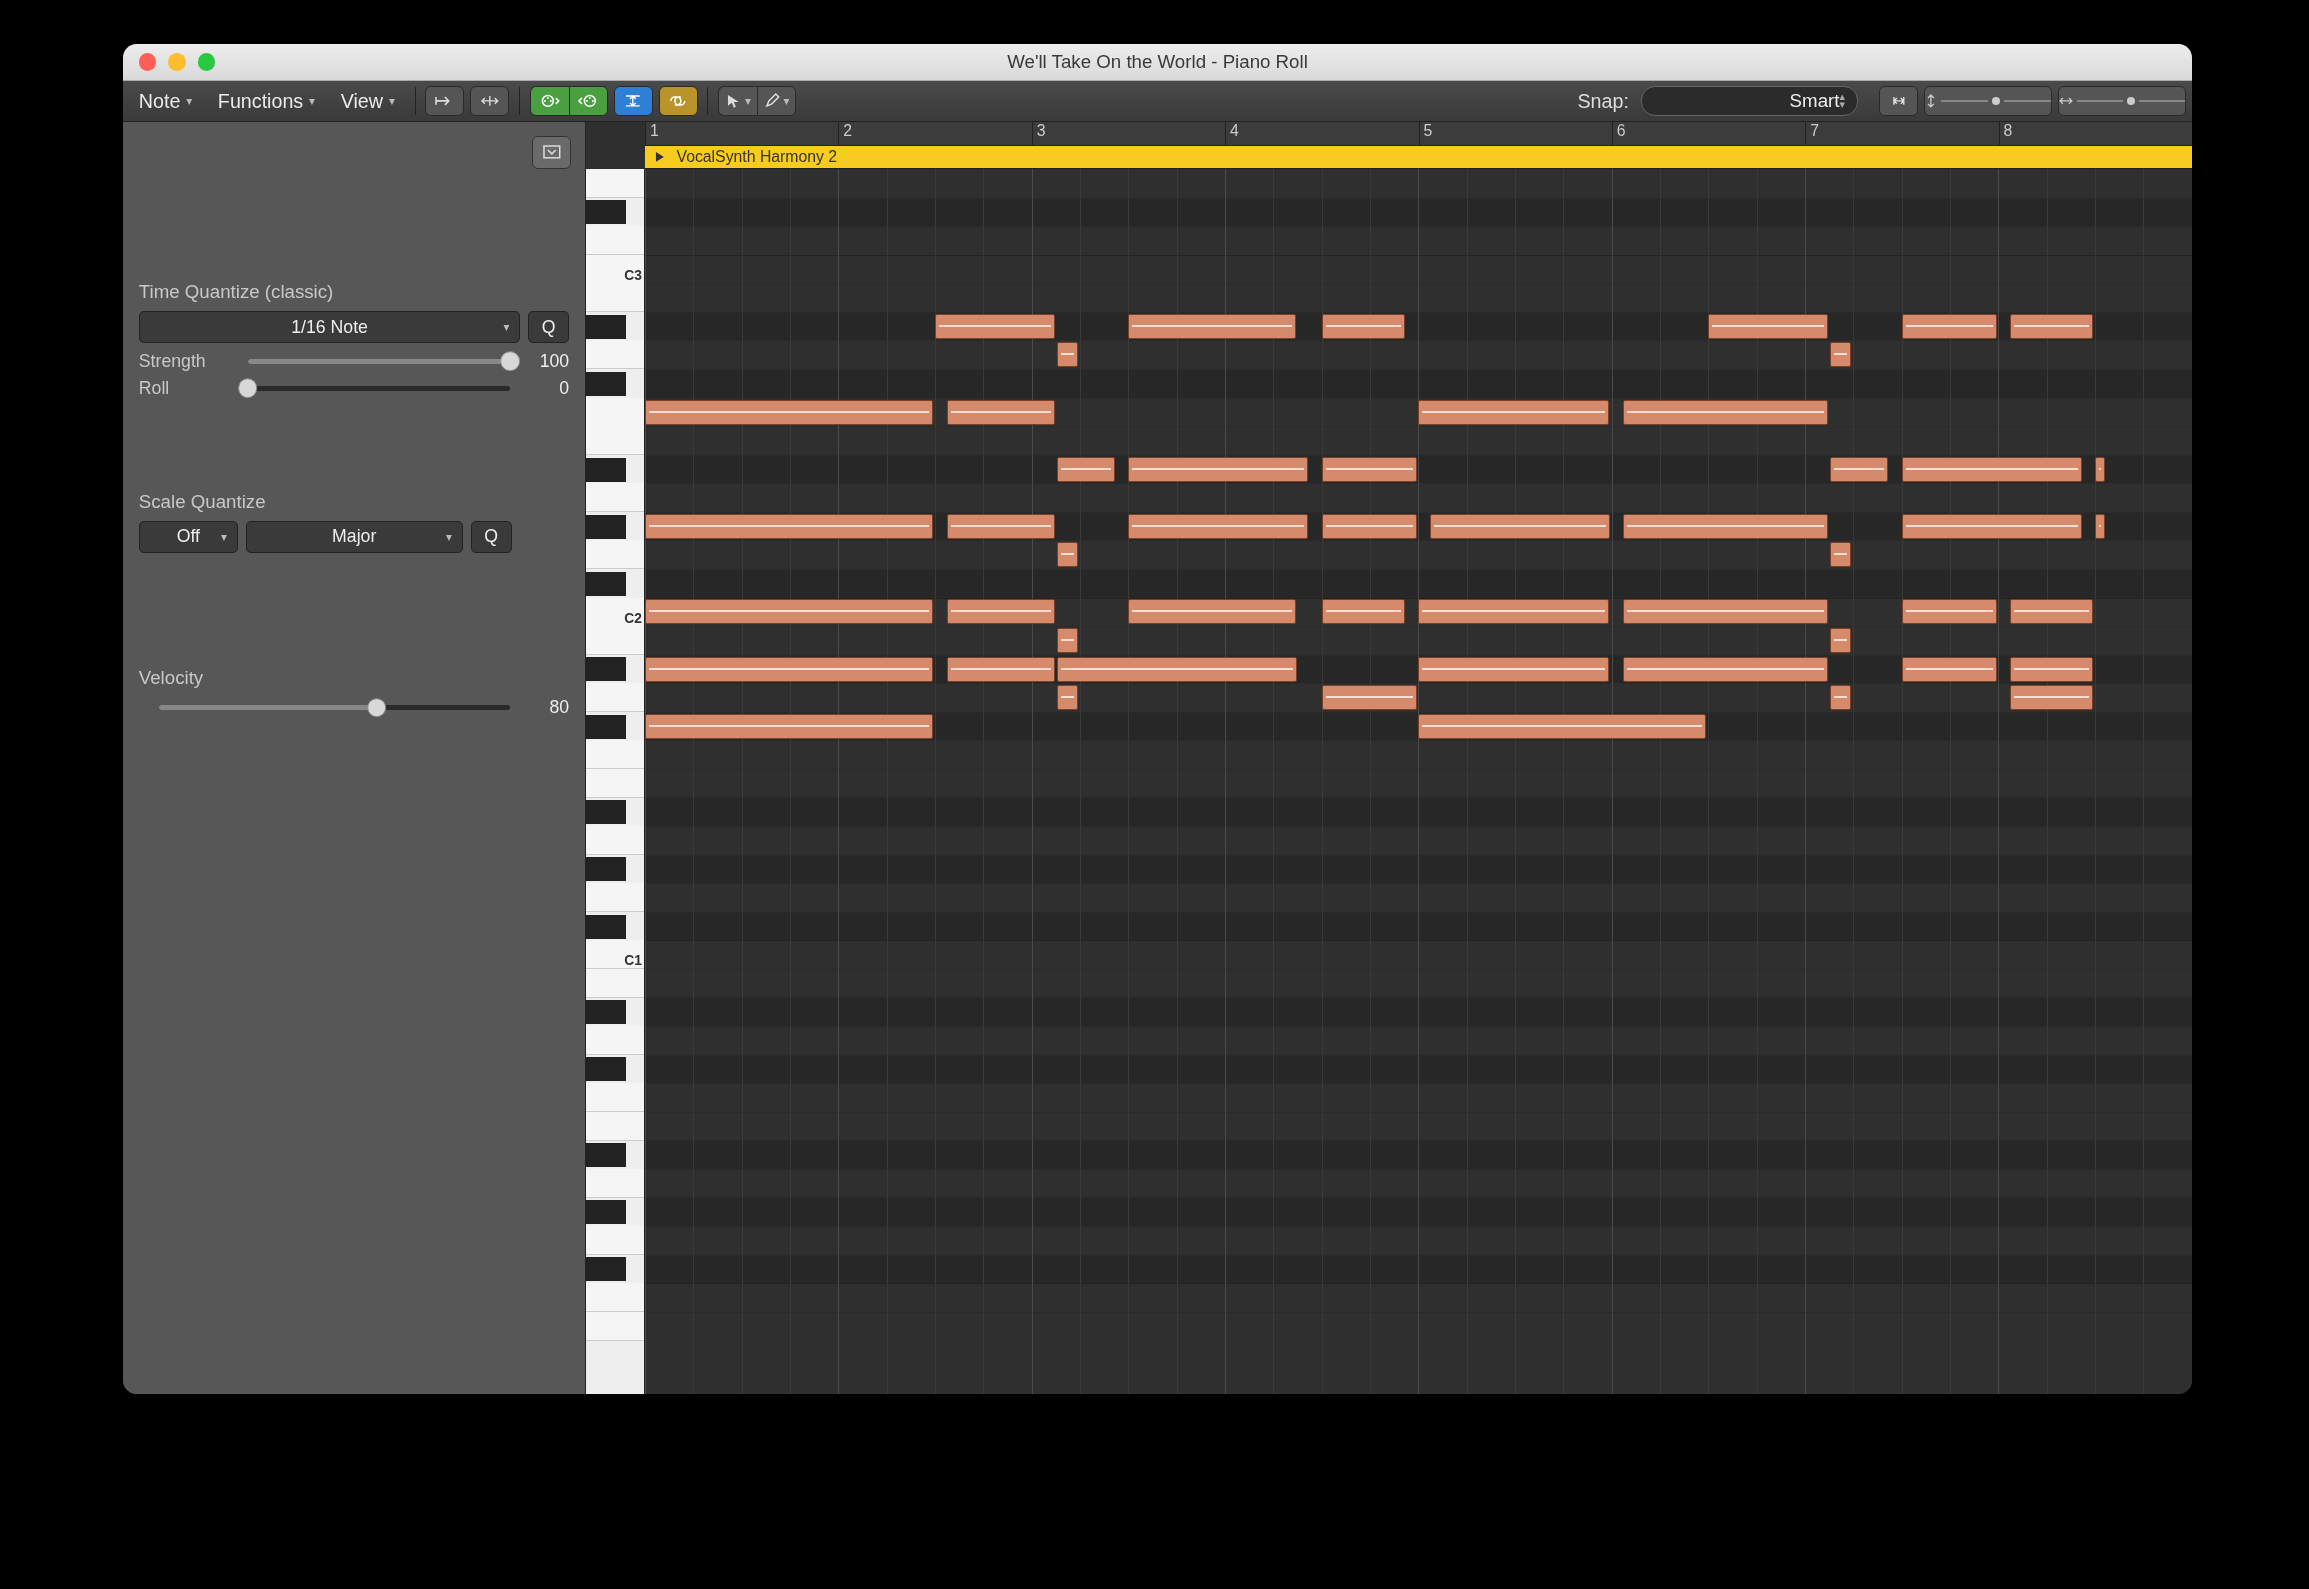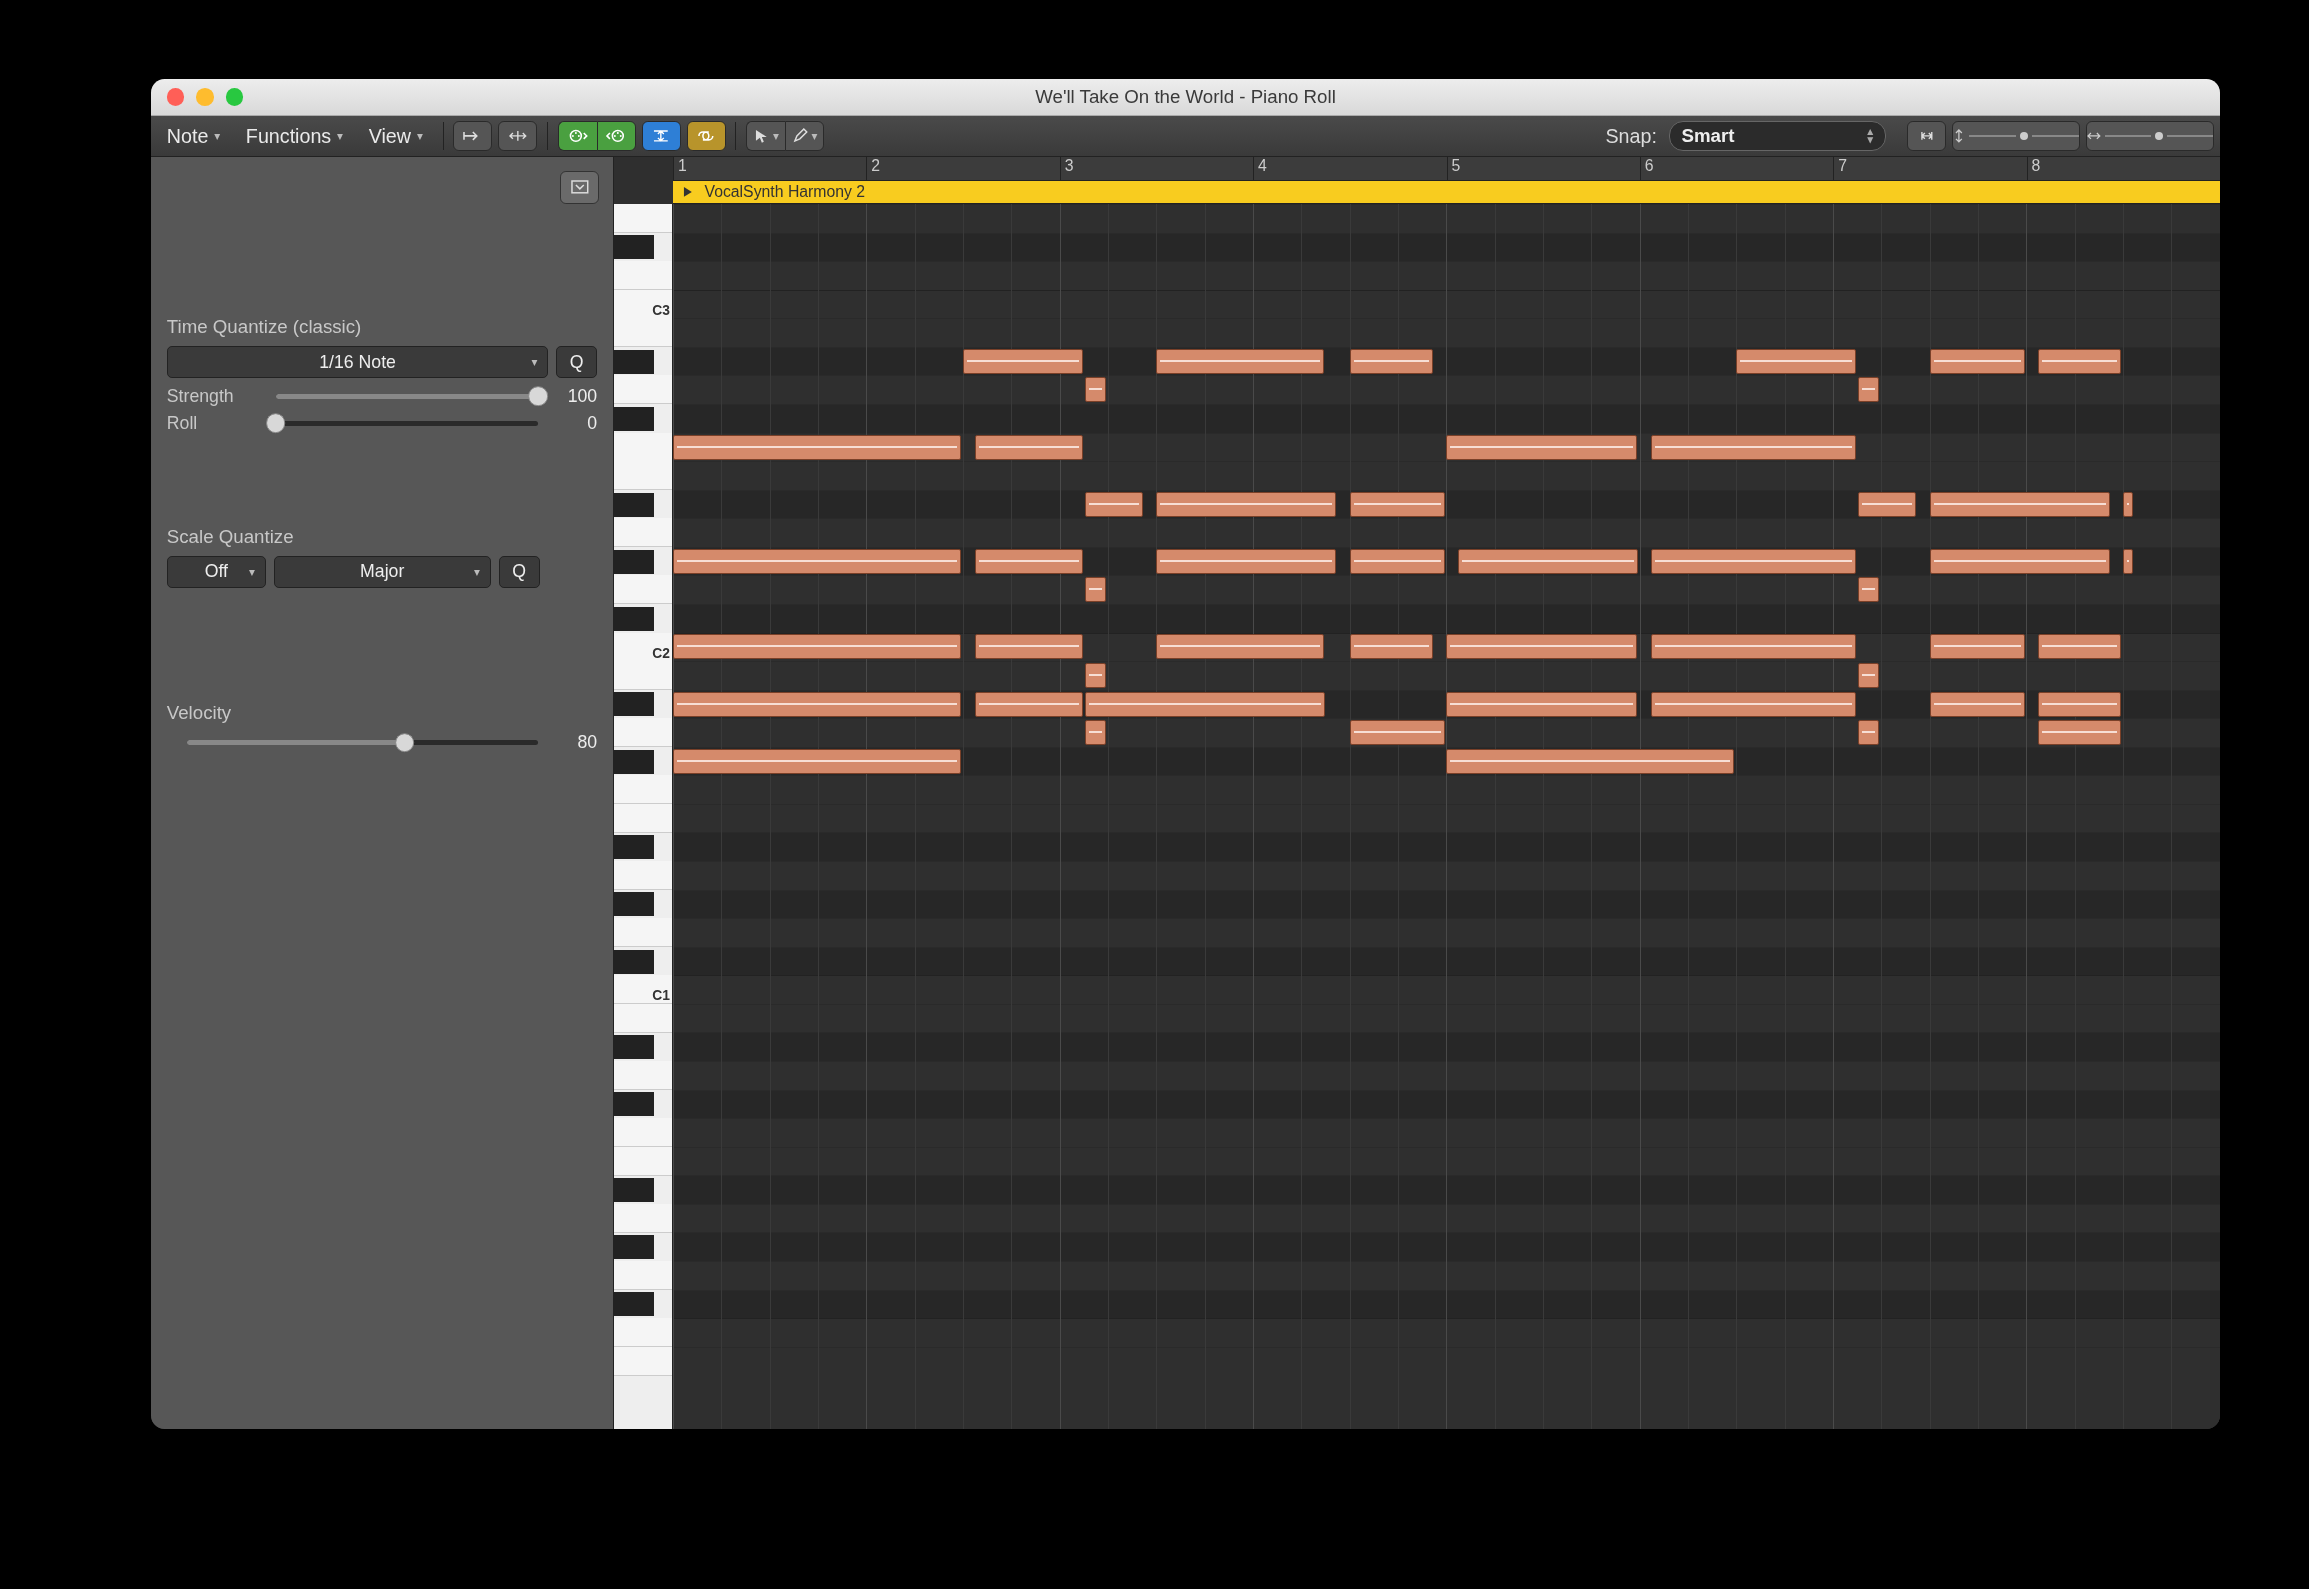--- a/index.html
+++ b/index.html
@@ -1,21 +1,21 @@
 <!DOCTYPE html>
 <html><head>
 <meta charset="utf-8">
 <style>
   * { box-sizing: border-box; margin: 0; padding: 0; font-family: -apple-system, "Helvetica Neue", Arial, sans-serif; }
   body { background: #000; width: 2309px; height: 1590px; position: relative; }
   .win {
-    position: absolute; left: 123px; top: 79px; width: 2069px; height: 1350px;
+    position: absolute; left: 123px; top: 44px; width: 2069px; height: 1350px;
     background: #3e3e3e; border-radius: 13.8px; overflow: hidden;
     box-shadow: 0 19.7px 59px rgba(0,0,0,.6);
-    display: flex; flex-direction: column; margin-left: 28px;
+    display: flex; flex-direction: column;
   }
   
   .titlebar { height: 37px; background: linear-gradient(#ededed,#d9d9d9); display: flex; align-items: center; position: relative; border-bottom: 1px solid #aaa; }
   .traffic { display: flex; gap: 11.8px; margin-left: 15.8px; }
   .tl { width: 17.7px; height: 17.7px; border-radius: 50%; }
   .tl.red { background: #ff5f57; }
   .tl.yel { background: #febc2e; }
   .tl.grn { background: #28c840; }
   .title { position: absolute; left: 0; right: 0; text-align: center; font-size: 18.7px; color: #3a3a3a; pointer-events: none; }
   
@@ -27,21 +27,21 @@
   .iconbtn svg { display: block; }
   .btngrp { display: flex; }
   .btngrp .iconbtn { border-radius: 0; border-right: none; }
   .btngrp .iconbtn:first-child { border-radius: 5.9px 0 0 5.9px; }
   .btngrp .iconbtn:last-child { border-radius: 0 5.9px 5.9px 0; border-right: 1px solid #2a2a2a; }
   .green { background: #4aa040; }
   .blue  { background: #2e7fd6; }
   .gold  { background: #b8942b; }
   .spacer { flex: 1; }
   .snaplabel { color: #ddd; font-size: 19.7px; margin-right: 5.9px; }
-  .snapbox { width: 217px; height: 29.6px; background: #2b2b2b; border: 1px solid #666; border-radius: 14px; color: #eee; font-size: 18.7px; padding: 2px 11.8px; display: flex; align-items: center; justify-content: space-between; font-weight: bold; }
+  .snapbox { width: 217px; height: 29.6px; background: #2b2b2b; border: 1px solid #666; border-radius: 14px; color: #eee; font-size: 18.7px; padding: 2px 11.8px; display: flex; align-items: center; justify-content: flex-end; }
   .updn { font-size: 10.8px; color: #aaa; line-height: 7.9px; text-align: center; }
   .zoombox { width: 128px; height: 29.6px; background: #555; border: 1px solid #2a2a2a; border-radius: 5.9px; display:flex; align-items:center; justify-content:center; gap:3.9px; }
   .zoombox .dot { width:7.9px; height:7.9px; background:#ccc; border-radius:50%; }
   .zoombox .line { flex:1; height:2px; background:#888; }
   
   .body { flex: 1; display: flex; min-height: 0; }
   .inspector { width: 463px; background: #575757; border-right: 1px solid #222; padding: 13.8px 15.8px; color: #ddd; position: relative; }
   .ihead { display: flex; align-items: flex-start; gap: 15.8px; margin-bottom: 59px; }
   .trackicon { width: 37px; height: 59px; display:flex; align-items:center; justify-content:center; }
   .trackicon svg { filter: drop-shadow(0 1px 1px rgba(0,0,0,.4)); }

